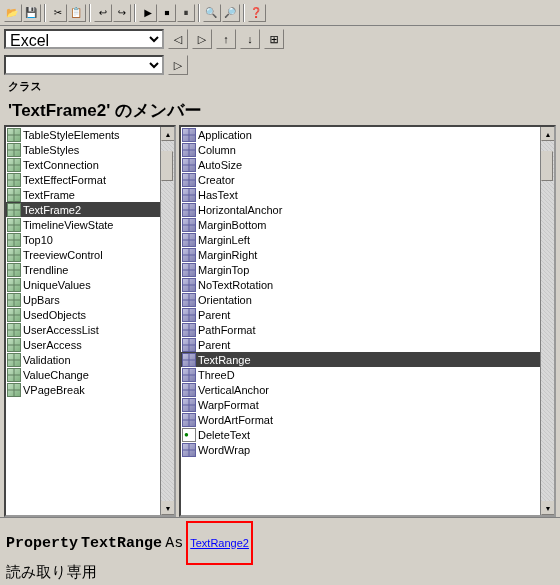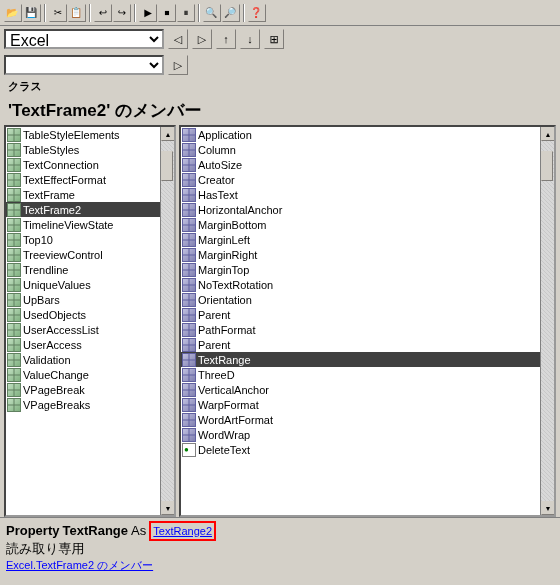--- a/index.html
+++ b/index.html
@@ -251,26 +251,26 @@
     }
     .ico-delete::before {
       content: '●';
       position: absolute;
       color: green;
       font-size: 8px;
       top: 1px;
       left: 1px;
     }
 
-    .prop-text { font-size: 13px; }
+    .prop-text { font-size: 15px; font-family: Liberation Mono, monospace; }
     .prop-bold { font-weight: bold; }
     .prop-link { color: #0000ff; text-decoration: underline; cursor: pointer; }
     .red-border-span {
       border: 2px solid red;
-      padding: 0 2px;
+      padding: 12px 2px;
       display: inline-block;
     }
   </style>
 </head>
 <body>
 
 <div class="full-layout">
 
   <div class="toolbar-area">
     <div class="tb-icon">📂</div>
@@ -386,24 +386,20 @@
             <span>Validation</span>
           </div>
           <div class="item-row">
             <span class="item-ico ico-class"></span>
             <span>ValueChange</span>
           </div>
           <div class="item-row">
             <span class="item-ico ico-class"></span>
             <span>VPageBreak</span>
           </div>
-          <div class="item-row">
-            <span class="item-ico ico-class"></span>
-            <span>VPageBreaks</span>
-          </div>
 
         </div>
         <div class="vscroll">
           <div class="vscroll-up">▲</div>
           <div class="vscroll-track">
             <div class="vscroll-thumb"></div>
           </div>
           <div class="vscroll-down">▼</div>
         </div>
       </div>
@@ -487,26 +483,26 @@
           </div>
           <div class="item-row">
             <span class="item-ico ico-member"></span>
             <span>WarpFormat</span>
           </div>
           <div class="item-row">
             <span class="item-ico ico-member"></span>
             <span>WordArtFormat</span>
           </div>
           <div class="item-row">
-            <span class="item-ico ico-member"></span>
-            <span>WordWrap</span>
-          </div>
-          <div class="item-row">
             <span class="item-ico ico-delete"></span>
             <span>DeleteText</span>
+          </div>
+          <div class="item-row">
+            <span class="item-ico ico-member"></span>
+            <span>WordWrap</span>
           </div>
 
         </div>
         <div class="vscroll">
           <div class="vscroll-up">▲</div>
           <div class="vscroll-track">
             <div class="vscroll-thumb"></div>
           </div>
           <div class="vscroll-down">▼</div>
         </div>

